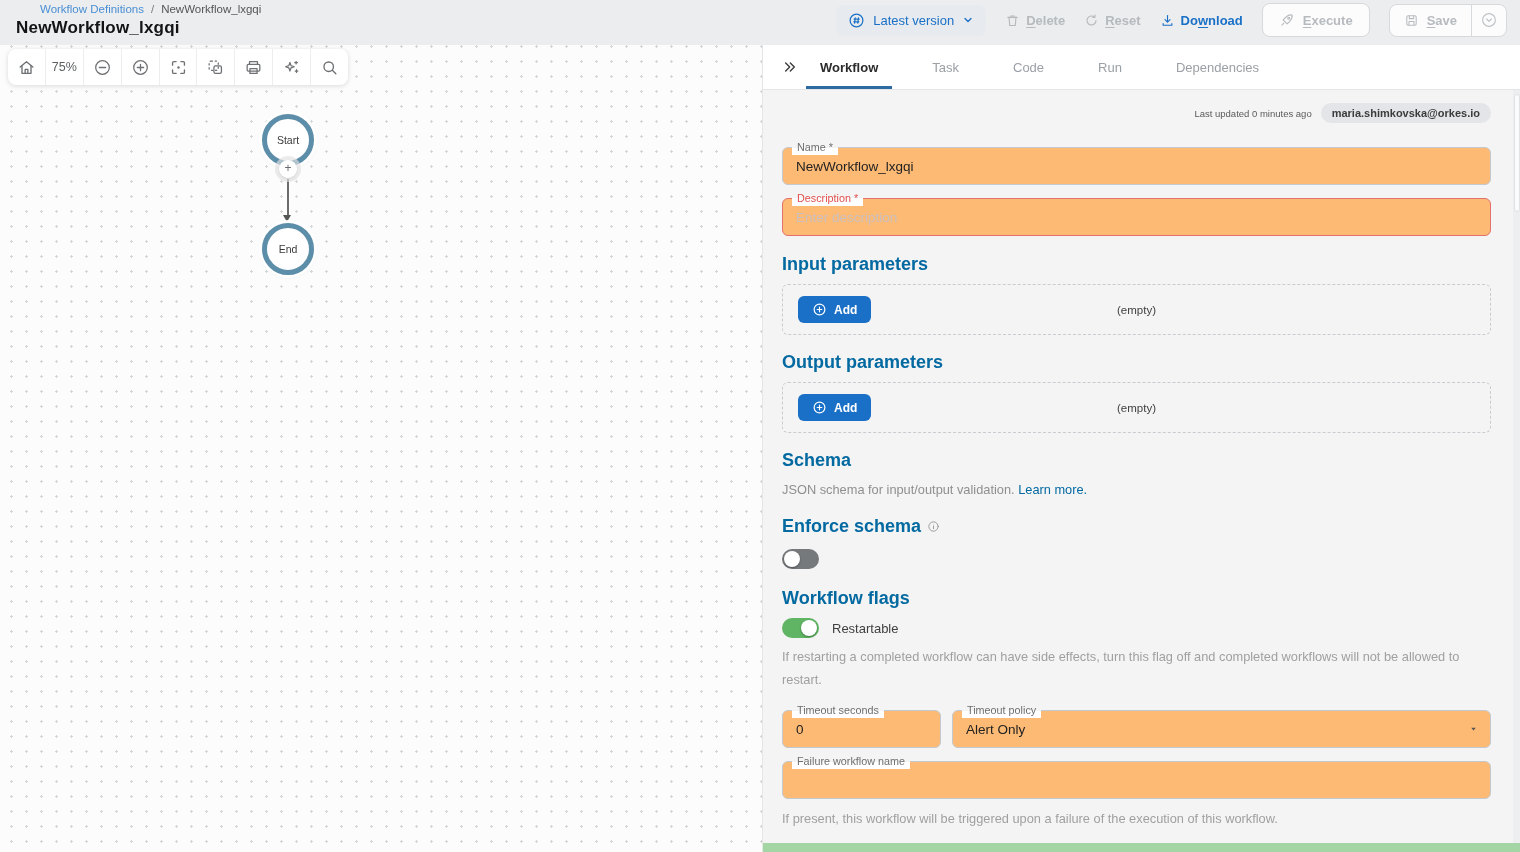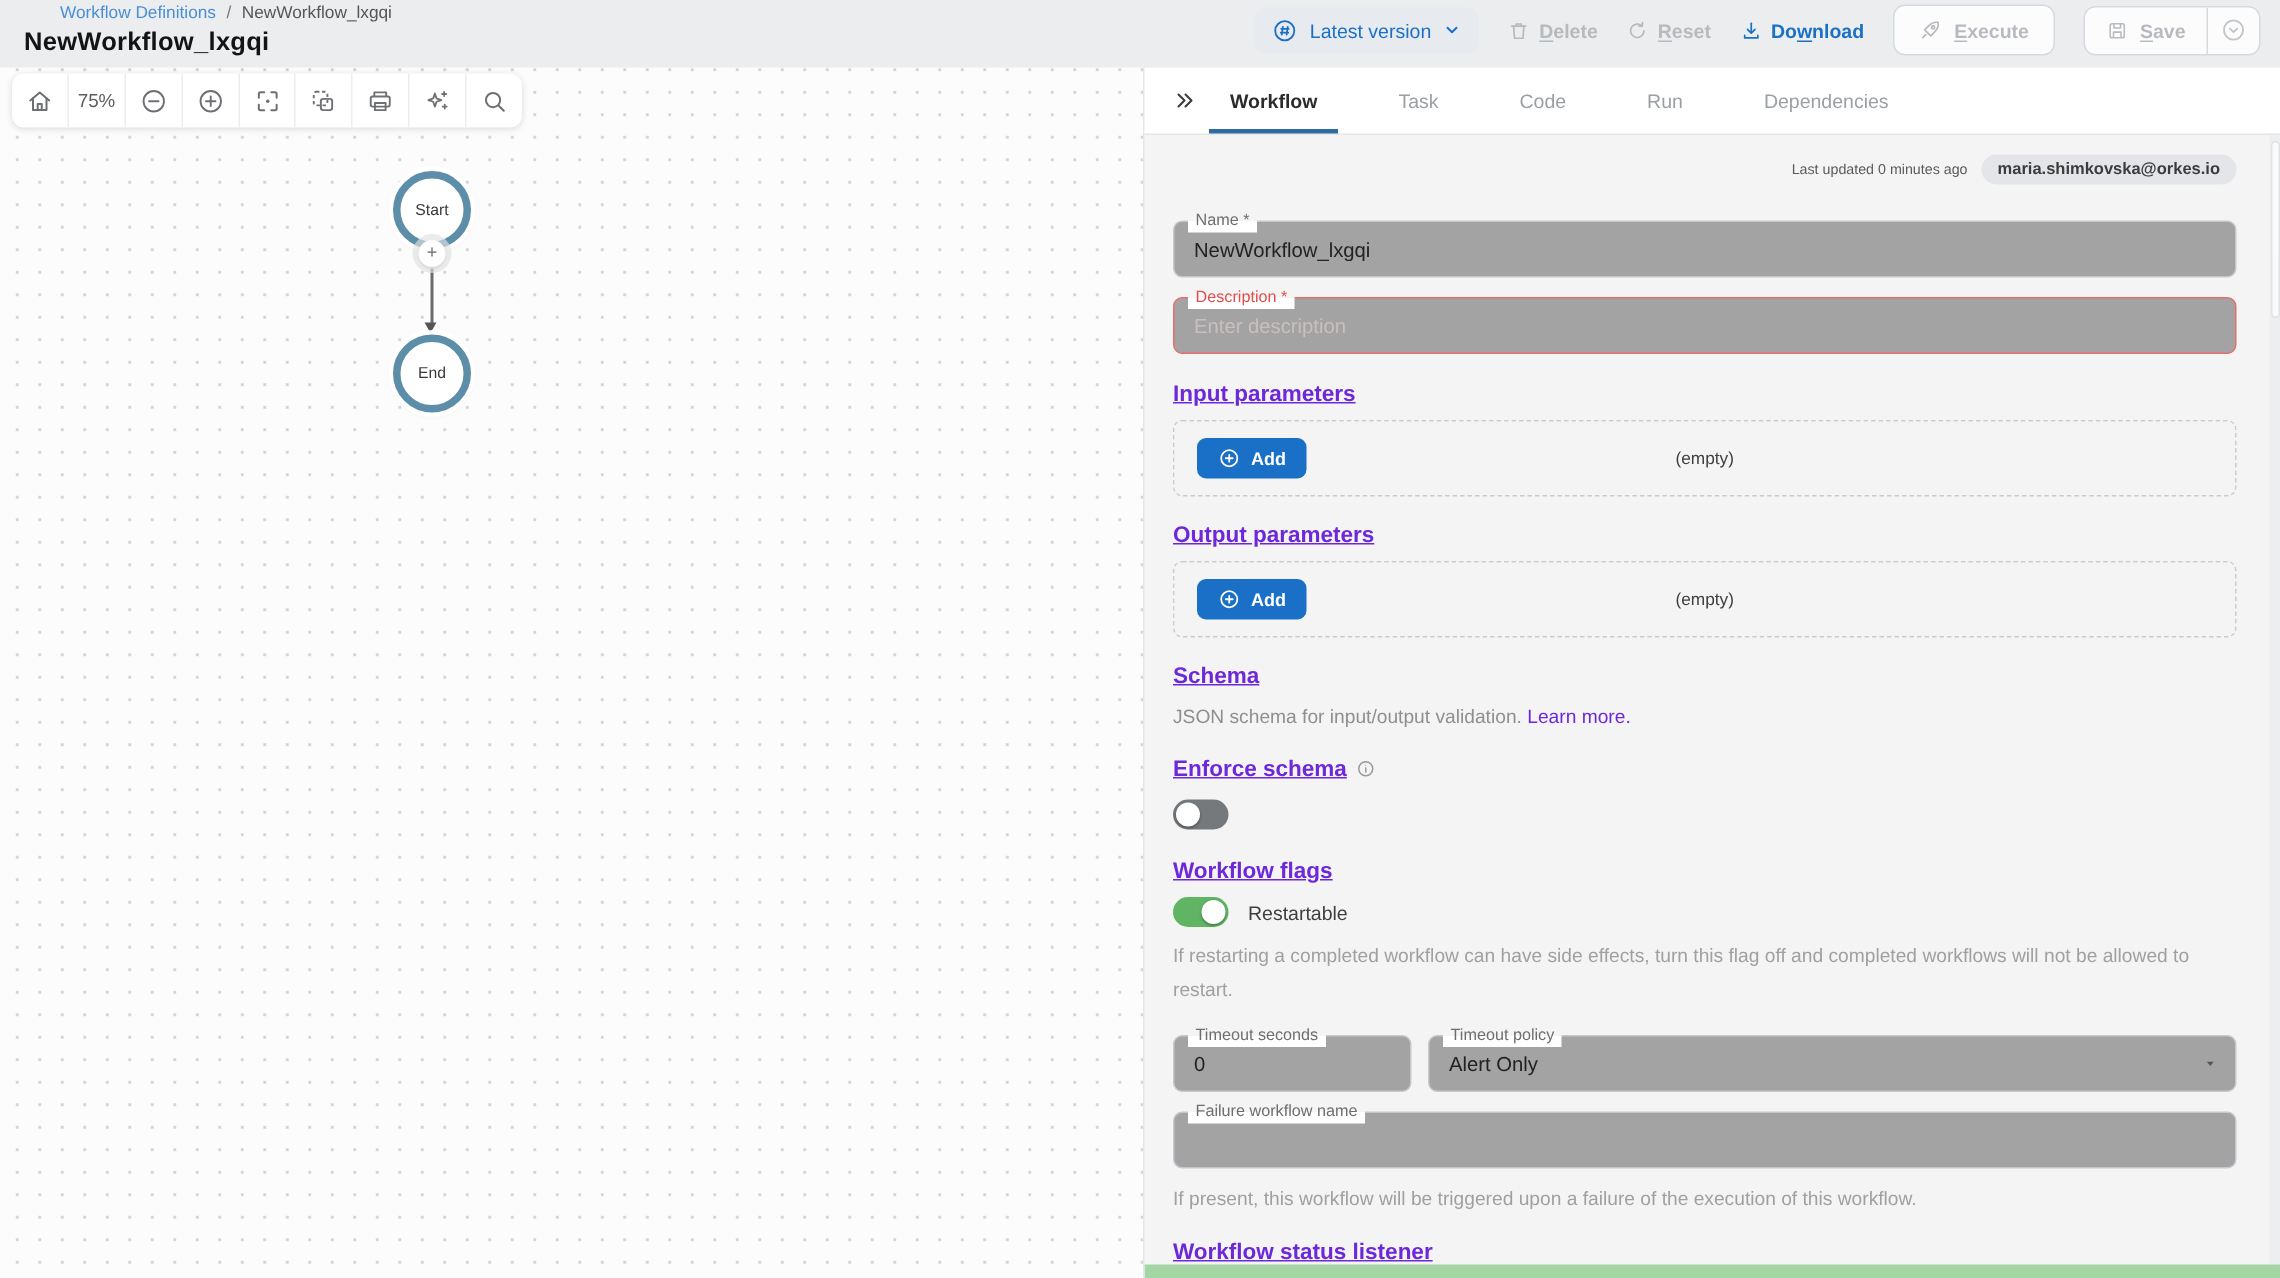--- a/index.html
+++ b/index.html
@@ -60,43 +60,43 @@
   .tab { display:flex; align-items:center; padding:0 14px; margin-right:26px; font-size:13px; color:#9aa0a6; cursor:pointer; position:relative; }
   .tab.active { color:#2b2b2b; font-weight:700; }
   .tab.active::after { content:""; position:absolute; left:0; right:0; bottom:0; height:3px; background:#2f6ba3; }
 
   .panel-content { flex:1; background:#f4f4f5; position:relative; padding:0 29px 0 19px; overflow:hidden; }
   .meta-row { display:flex; justify-content:flex-end; align-items:center; gap:9px; margin-top:13px; }
   .last-updated { font-size:9.5px; color:#5a5a5a; }
   .user-badge { background:#e3e5e8; border-radius:10px; padding:4px 11px; font-size:11px; font-weight:600; color:#3c3c3c; }
 
   
-  .ffield { position:relative; background:#a3a3a3; border:1px solid #c3c9ce; border-radius:6px; height:38px; }
+  .ffield { position:relative; background:#fdba74; border:1px solid #c3c9ce; border-radius:6px; height:38px; }
   .ffield label { position:absolute; top:-8px; left:9px; padding:0 5px; font-size:10.8px; color:#6e6e6e;
     background:linear-gradient(#f4f4f5 50%, #ffffff 50%); line-height:15px; z-index:1; }
   .ffield input { width:100%; height:100%; border:none; outline:none; background:transparent; padding:0 13px;
     font-family:"Liberation Sans", sans-serif; font-size:13.5px; color:#222; }
   .ffield.error { border-color:#e4716e; }
   .ffield.error label { color:#e04f4c; }
   .ffield.error input::placeholder { color:#cabfbf; }
   .ffield.select { display:flex; align-items:center; padding:0 13px; font-size:13.5px; color:#222; cursor:pointer; }
   .ffield .caret { position:absolute; right:11px; top:50%; transform:translateY(-50%); color:#555; }
 
   .fname { margin-top:24px; }
   .fdesc { margin-top:13px; }
 
-  .section-h { font-size:15px; font-weight:700; color:#6d28d9; display:flex; align-items:center; gap:6px;text-decoration:underline; }
+  .section-h { font-size:18px; font-weight:700; color:#0369a1; display:flex; align-items:center; gap:6px; }
   .dash-box { border:1px dashed #c8cbcf; border-radius:6px; height:51px; position:relative; display:flex; align-items:center; margin-top:9px; }
   .add-btn { display:flex; align-items:center; gap:7px; background:#1a70c6; color:#fff; border:none; border-radius:6px;
     padding:6px 14px; font-family:"Liberation Sans", sans-serif; font-size:12px; font-weight:700; margin-left:15px; cursor:pointer; }
   .empty-txt { position:absolute; left:0; right:0; text-align:center; font-size:11.5px; color:#3f3f3f; pointer-events:none; }
 
   .help-txt { font-size:12.8px; color:#a0a0a0; line-height:1.8; }
   .schema-body { font-size:12.8px; color:#8f8f8f; margin-top:11px; }
-  .link { color:#6d28d9; cursor:pointer; }
+  .link { color:#0369a1; cursor:pointer; }
 
   .toggle { width:37px; height:20px; border-radius:10px; background:#76797c; position:relative; cursor:pointer; flex:0 0 37px; }
   .toggle .knob { position:absolute; top:2px; left:2px; width:16px; height:16px; border-radius:50%; background:#fff;
     box-shadow:0 1px 2px rgba(0,0,0,.35); }
   .toggle.on { background:#5fb563; }
   .toggle.on .knob { left:auto; right:2px; }
   .toggle-row { display:flex; align-items:center; gap:13px; font-size:13px; color:#3f3f3f; }
 
   .row2 { display:flex; gap:11px; margin-top:19px; }
   .f-timeout { width:159px; }

